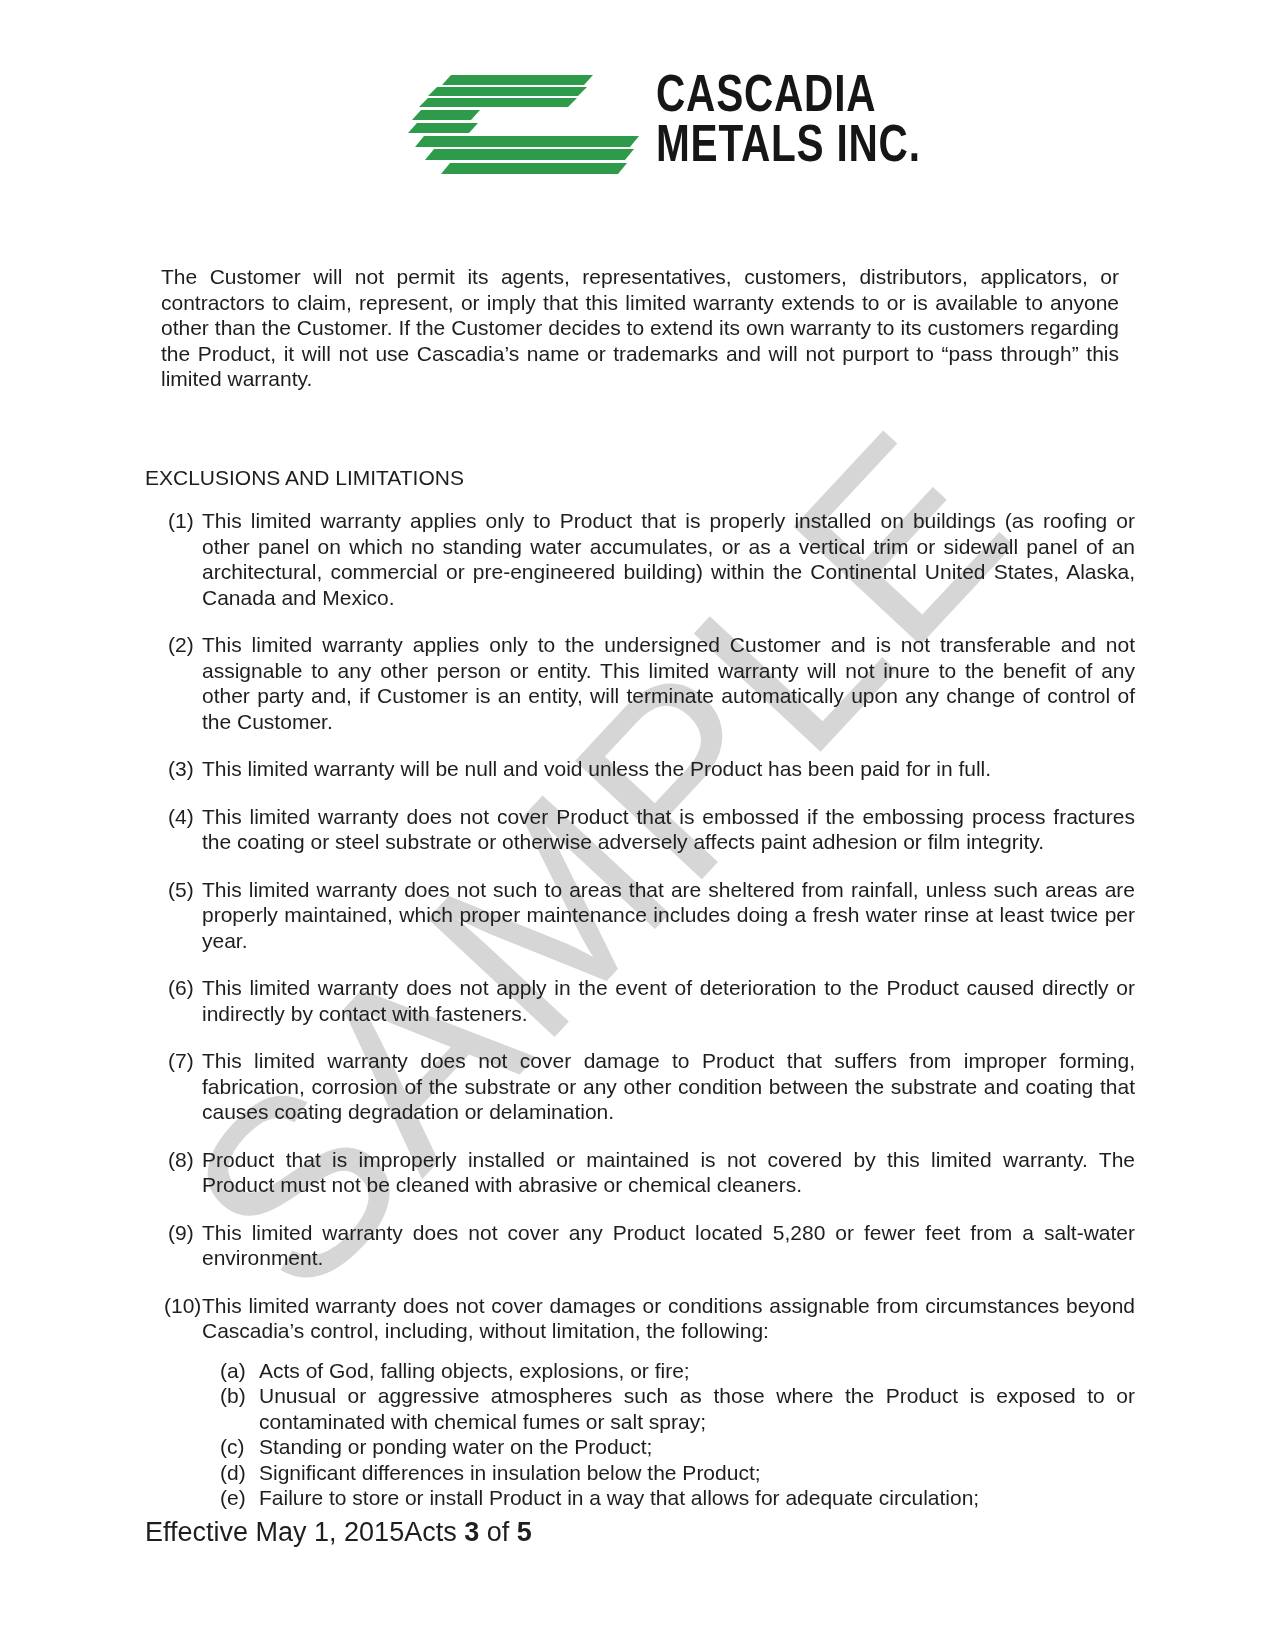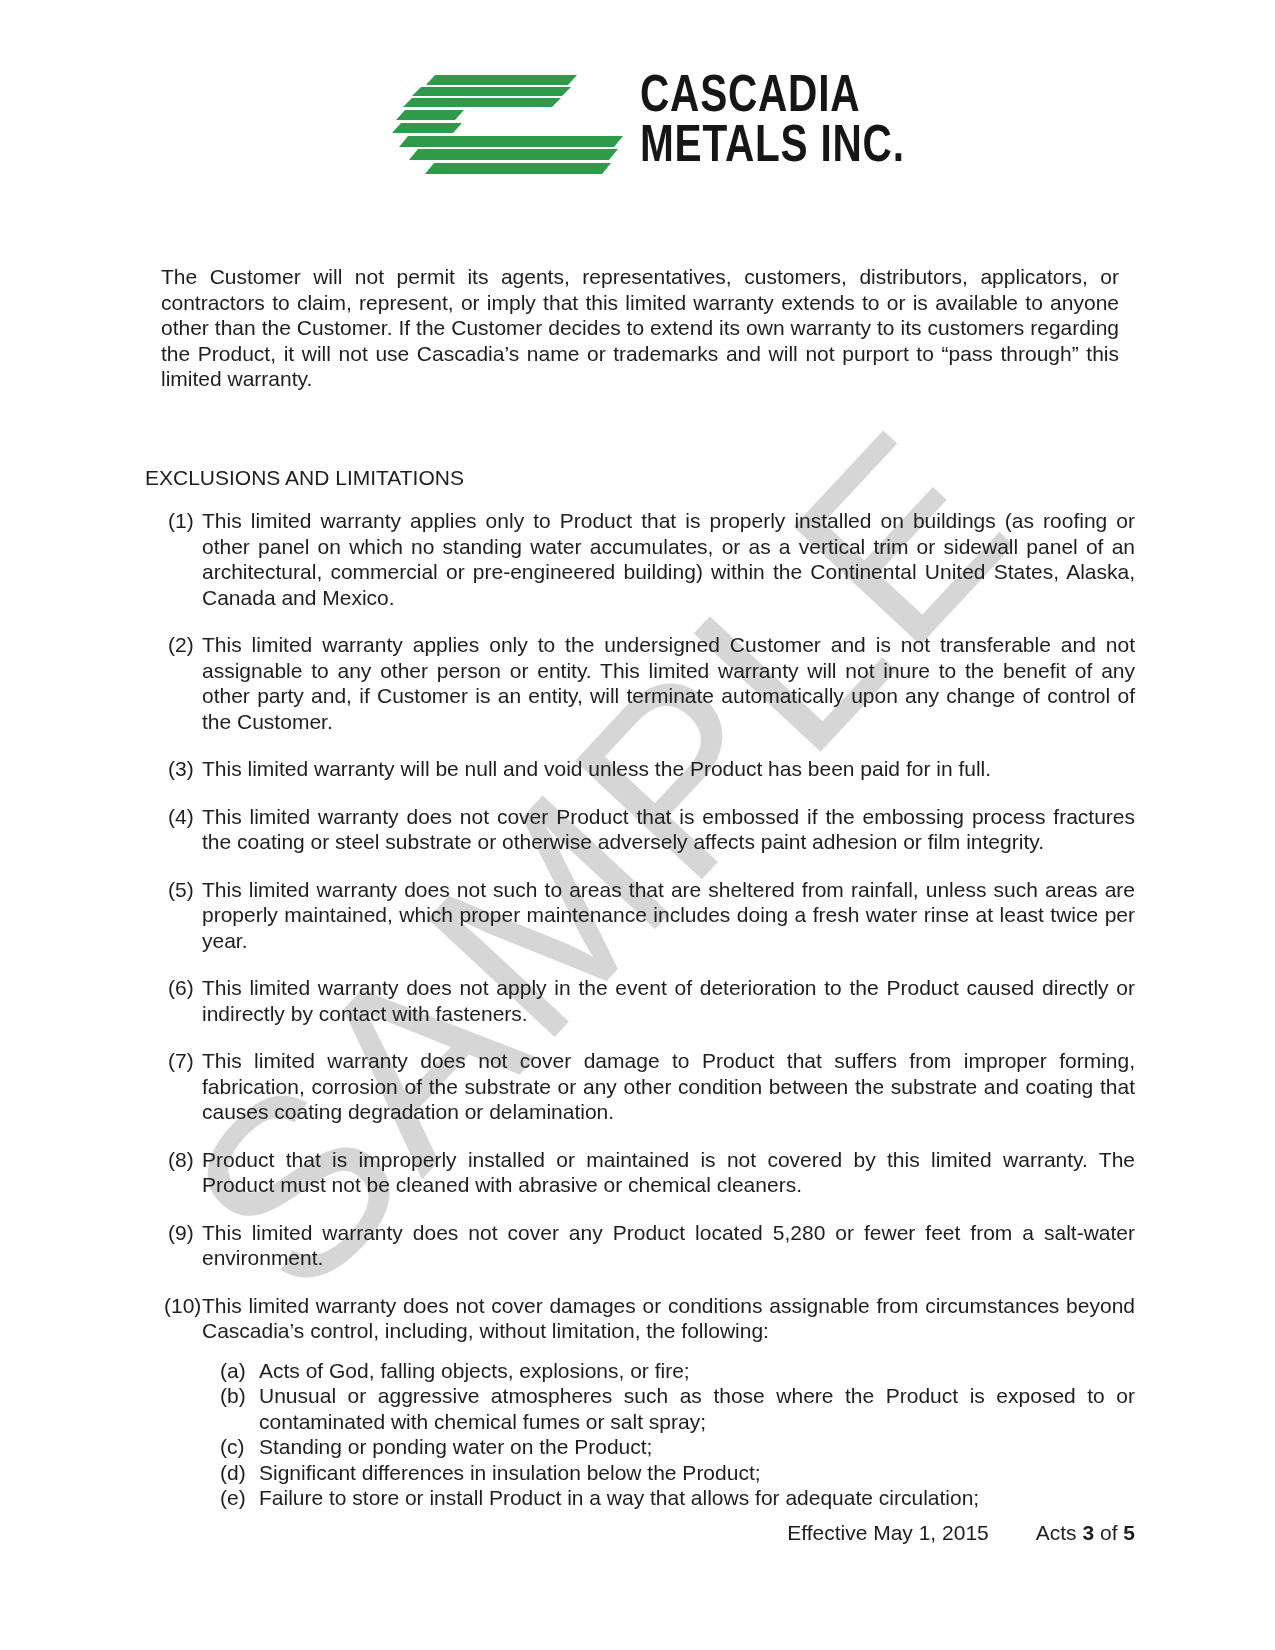--- a/index.html
+++ b/index.html
@@ -10,21 +10,21 @@
 
   
   .watermark {
     position:absolute; left:600px; top:860px; z-index:0;
     transform:translate(-50%,-50%) rotate(-47deg);
     font-size:252px; letter-spacing:6px; font-weight:400;
     color:#d6d6d6; white-space:nowrap; user-select:none;
   }
 
   
-  .logo { position:absolute; left:392px; top:60px; width:500px; height:120px; z-index:1; }
+  .logo { position:absolute; left:408px; top:60px; width:500px; height:120px; z-index:1; }
   .logo-mark { position:absolute; left:0; top:0; }
   .logo-text {
     position:absolute; left:248px; top:8px; color:#161616;
     font-size:52px; line-height:50px; font-weight:bold; letter-spacing:1px;
     transform:scaleX(0.78); transform-origin:left top; white-space:nowrap;
   }
 
   
   .content {
     position:absolute; left:145px; top:248px; width:990px; z-index:1;
@@ -39,22 +39,22 @@
   .main-list .item:first-child { margin-top:0; }
   .marker { position:absolute; left:23px; top:0; }
   .main-list .item:last-child .marker { left:19px; }
   .sublist { margin-top:14px; }
   .sublist .subitem { position:relative; padding-left:114px; }
   .sublist .subitem .marker { left:75px; }
 
   
   .footer {
     position:absolute; left:145px; top:1520px; width:990px; z-index:1;
-    font-size:21px; line-height:25.5px;
-    display:flex; justify-content:flex-end;gap:47px;
+    font-size:27px; line-height:25.5px;
+    display:flex; justify-content:flex-start;
   }
   .footer span { white-space:pre; }
   .footer .pagenum-bold { font-weight:bold; }
 </style>
 </head>
 <body>
 
 <div class="page">
 
   <div class="watermark">SAMPLE</div>

